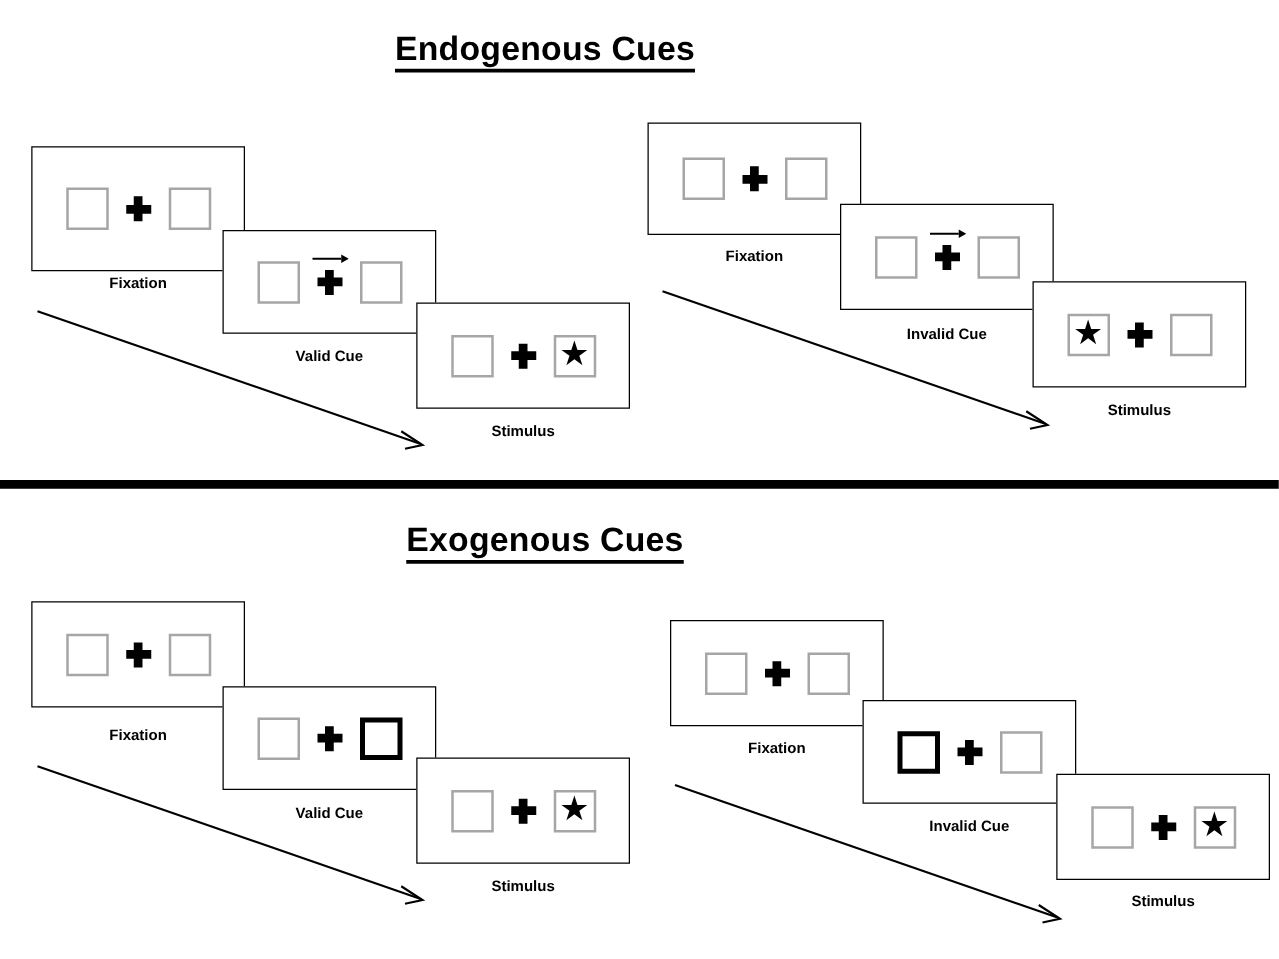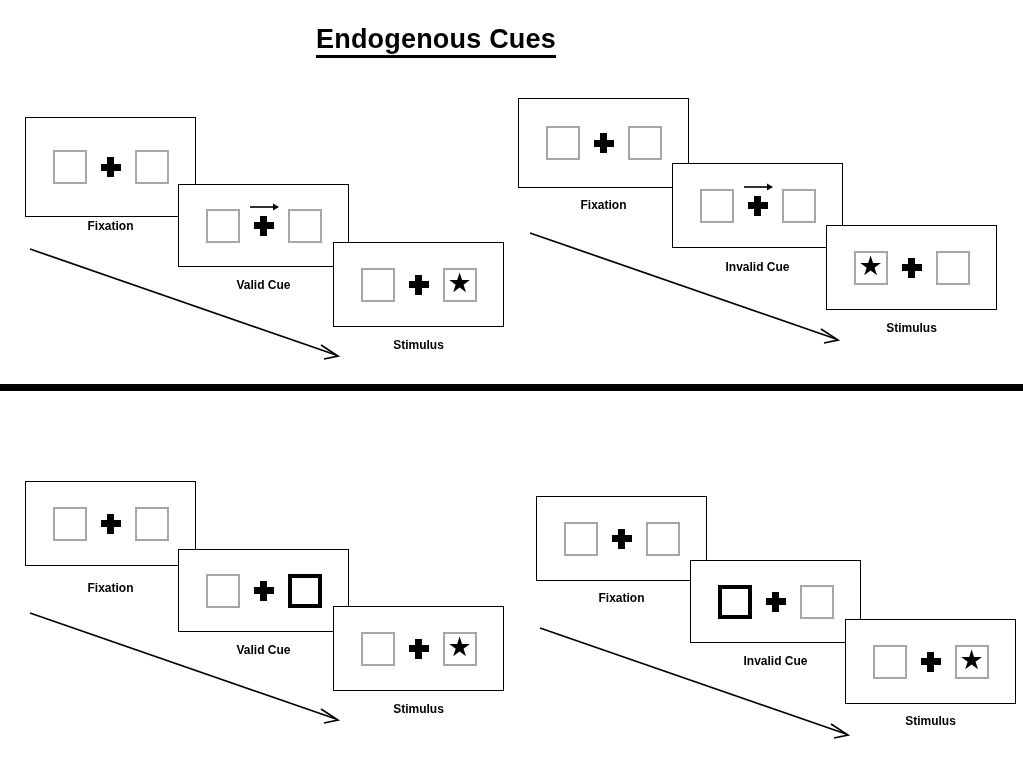--- a/index.html
+++ b/index.html
@@ -193,20 +193,23 @@
   </div>
   <div class="panel-label" style="left:826px;top:321px;width:171px;">Stimulus</div>
 
   <svg class="time-arrow" style="left:528px;top:229px;" width="320" height="120" viewBox="0 0 320 120" xmlns="http://www.w3.org/2000/svg">
     <line x1="2" y1="4" x2="308" y2="110" stroke="#000" stroke-width="1.7"></line>
     <polyline points="293,100 310,111 296,114" fill="none" stroke="#000" stroke-width="1.7"></polyline>
   </svg>
 
   <div class="divider" style="top:384px;"></div>
 
+  <div class="section-title" style="top:417px;">
+    <span>Exogenous Cues</span>
+  </div>
 
   <div class="panel" style="left:25px;top:481px;width:171px;height:85px;">
     <div class="panel-inner">
       <div class="box"></div>
       <div class="cross"></div>
       <div class="box"></div>
     </div>
   </div>
   <div class="panel-label" style="left:25px;top:581px;width:171px;">Fixation</div>
 

